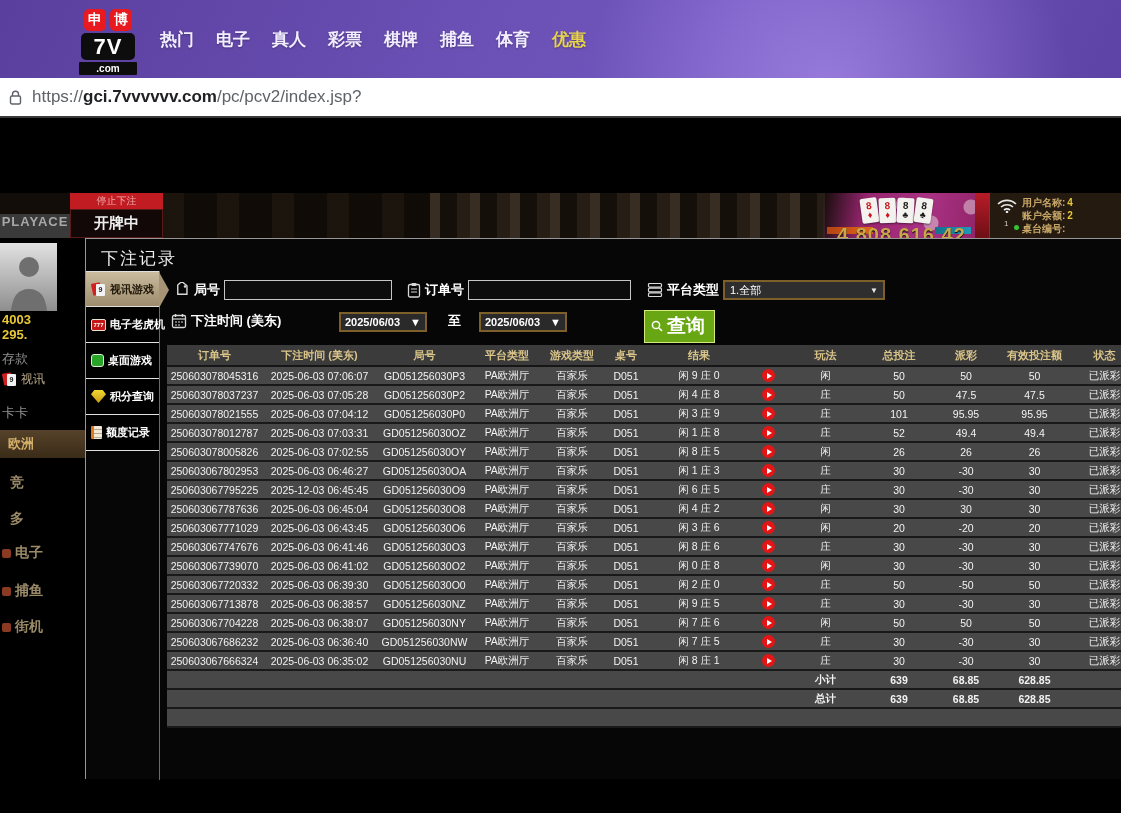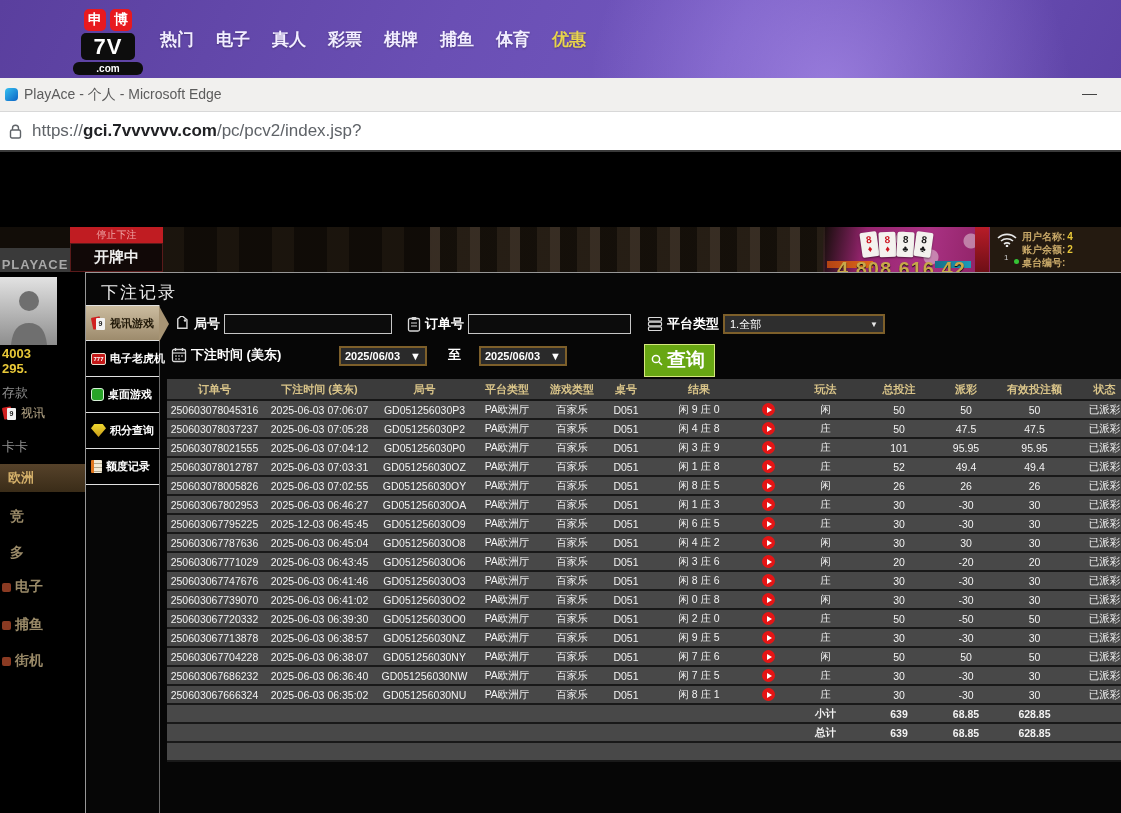--- a/index.html
+++ b/index.html
@@ -8,21 +8,21 @@
 
   
   .topnav { position:relative; height:78px;
     background: radial-gradient(circle 320px at 830px 90px, rgba(195,165,255,.5), rgba(195,165,255,0) 75%),
                 linear-gradient(115deg,#5a3f9e 0%,#6a4fb4 40%,#7156be 65%,#5e43a6 100%);
     display:flex; align-items:center; }
   .logo { position:absolute; left:75px; top:9px; width:66px; display:flex; flex-direction:column; align-items:center; gap:2px; cursor:pointer; }
   .logo-row { display:flex; gap:4px; }
   .lg-sq { width:22px; height:22px; background:#e8191f; border-radius:5px; color:#fff; font-weight:bold; font-size:14px; display:flex; align-items:center; justify-content:center; }
   .lg-7v { width:54px; height:27px; background:#0d0d0d; border-radius:5px; color:#fff; font-weight:900; font-size:22px; letter-spacing:1px; display:flex; align-items:center; justify-content:center; }
-  .lg-com { width:70px; height:13px; background:#0d0d0d; border-radius:6px; color:#fff; font-weight:bold; font-size:10px; display:flex; align-items:center; justify-content:center; }
+  .lg-com { width:58px; height:13px; background:#0d0d0d; border-radius:1px; color:#fff; font-weight:bold; font-size:10px; display:flex; align-items:center; justify-content:center; }
   .nav { display:flex; gap:22px; margin-left:160px; }
   .nav-item { color:#f2eeff; font-size:17px; font-weight:bold; cursor:pointer; text-shadow:0 1px 2px rgba(0,0,0,.3); }
   .nav-item.hl { color:#e8d44c; }
 
   
   .titlebar { height:34px; background:#f1f0ee; border-bottom:1px solid #d8d8d8; display:flex; align-items:center; padding-left:5px; position:relative; }
   .edge-ico { width:13px; height:13px; border-radius:4px 4px 4px 2px; background:linear-gradient(135deg,#35c1f1,#0b62c4); margin-right:6px; }
   .titlebar-text { color:#5c5c5c; font-size:14px; }
   .min-btn { position:absolute; right:24px; top:6px; color:#444; font-size:15px; cursor:pointer; }
 
@@ -34,21 +34,21 @@
   .u-strong { color:#202124; font-weight:600; }
 
   .blackgap { height:75px; background:#000; }
 
   
   .gamestrip { position:relative; height:45px; background:#120d08; overflow:hidden; }
   .slats { position:absolute; left:430px; width:395px; top:0; bottom:0; opacity:.8;
     background:repeating-linear-gradient(90deg,#41352a 0 10px,#15100a 10px 27px,#2b2218 27px 40px); }
   .slats-dim { position:absolute; left:162px; width:270px; top:0; bottom:0; opacity:.5;
     background:repeating-linear-gradient(90deg,#241c12 0 22px,#0e0a06 22px 55px); }
-  .playace-box { position:absolute; left:0; top:21px; width:70px; height:24px; background:#3a3a3a; display:flex; align-items:flex-end; justify-content:center; }
+  .playace-box { position:absolute; left:0; top:21px; width:70px; height:24px; background:#3a3a3a; display:flex; align-items:flex-start; justify-content:center; }
   .playace { color:#a8a8a8; font-weight:bold; font-size:13px; letter-spacing:1px; }
   .betstatus { position:absolute; left:70px; top:0; width:93px; height:45px; }
   .stopbet { height:16px; background:#c01c22; color:#f0a8a8; font-size:10px; text-align:center; line-height:16px; }
   .opening { height:29px; background:rgba(18,8,8,.9); border:1px solid #5a1a1a; color:#eee; font-size:15px; font-weight:bold; text-align:center; line-height:26px; }
   .pinkzone { position:absolute; left:823px; width:170px; top:0; bottom:0;
     background:linear-gradient(100deg, rgba(130,35,90,0) 0%, #96246e 25%, #aa3284 60%, #8a2060 100%); }
   .chipdots { position:absolute; left:60px; top:0; width:110px; height:45px; opacity:.5;
     background:radial-gradient(circle 8px at 20px 12px,#e8d8e0 0 7px,transparent 8px),
                radial-gradient(circle 8px at 48px 30px,#e8d8e0 0 7px,transparent 8px),
                radial-gradient(circle 8px at 88px 14px,#e8d8e0 0 7px,transparent 8px); }
@@ -171,25 +171,20 @@
         <div class="nav-item">电子</div>
         <div class="nav-item">真人</div>
         <div class="nav-item">彩票</div>
         <div class="nav-item">棋牌</div>
         <div class="nav-item">捕鱼</div>
         <div class="nav-item">体育</div>
         <div class="nav-item hl">优惠</div>
       </nav>
   </header>
 
-  <div class="titlebar">
-    <span class="edge-ico"></span>
-    <span class="titlebar-text">PlayAce - 个人 - Microsoft Edge</span>
-    <span class="min-btn">—</span>
-  </div>
 
   <div class="urlbar">
     <span class="lock-ico">
       <svg width="13" height="15" viewBox="0 0 13 15">
           <rect x="1.5" y="6" width="10" height="8" rx="1.5" fill="none" stroke="#5f6368" stroke-width="1.4"></rect>
           <path d="M3.5 6 V4.2 a3 3 0 0 1 6 0 V6" fill="none" stroke="#5f6368" stroke-width="1.4"></path>
         </svg>
     </span>
     <span class="url"><span class="u-dim">https://</span><span class="u-strong">gci.7vvvvvv.com</span><span class="u-dim">/pc/pcv2/index.jsp?</span></span>
   </div>

